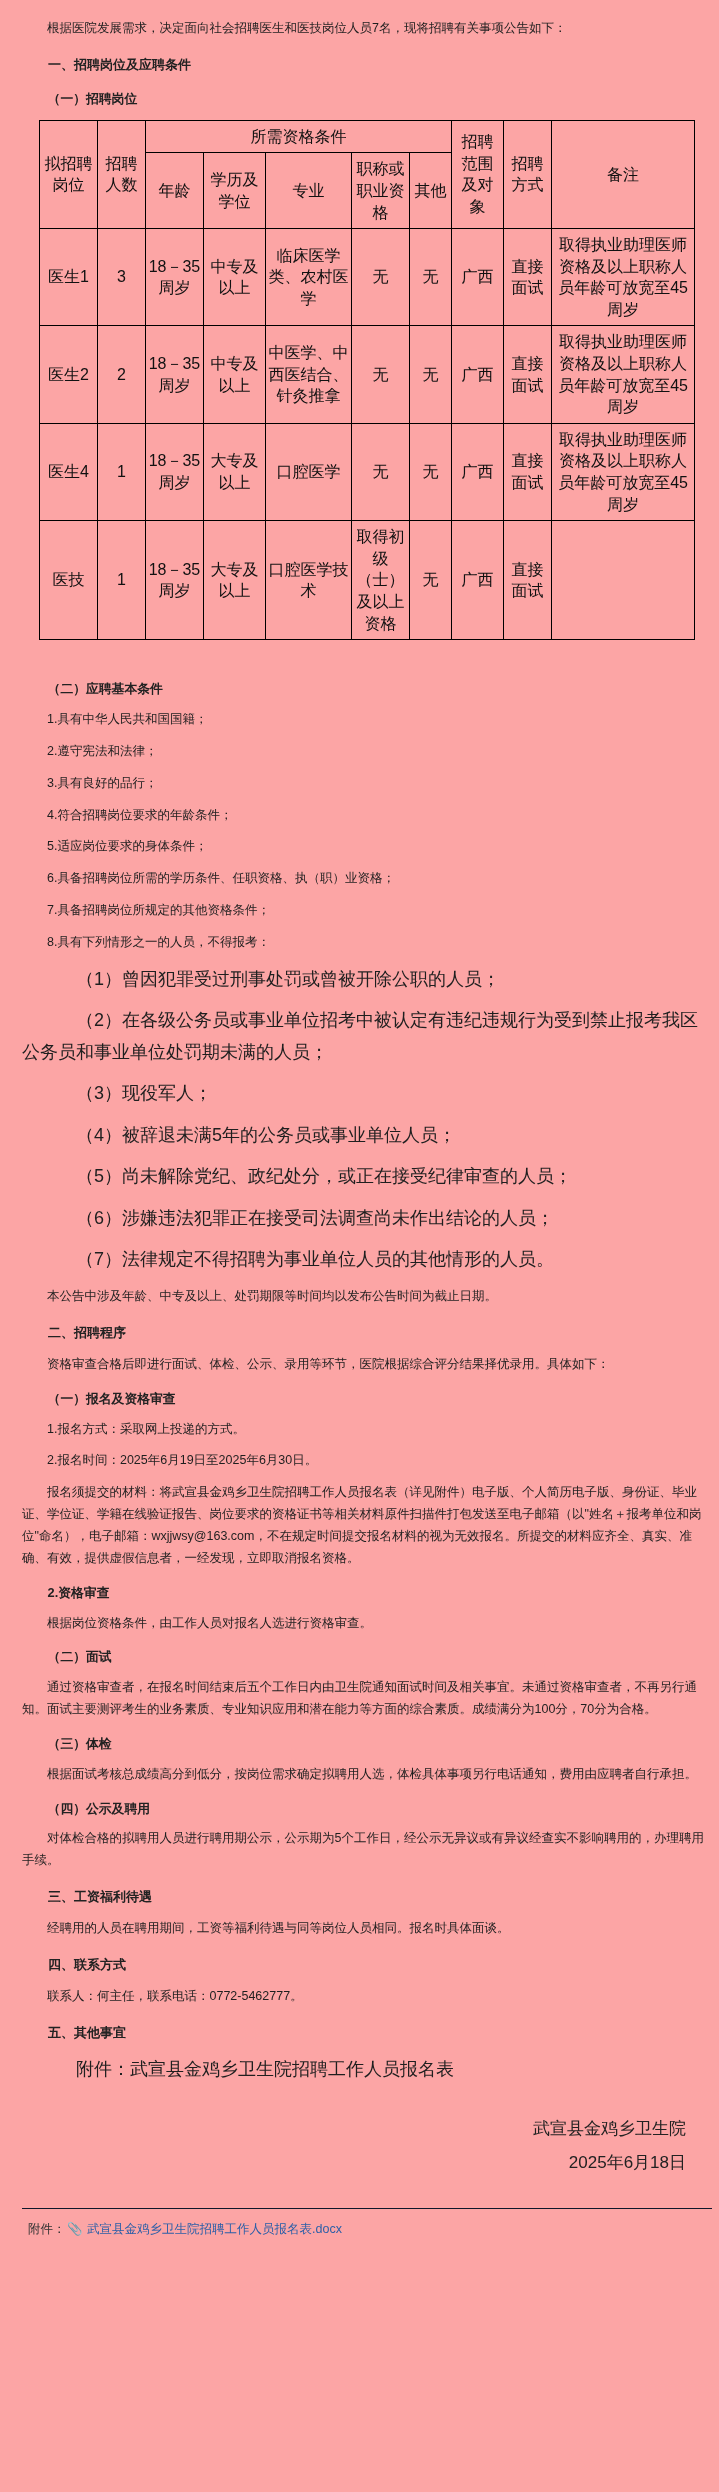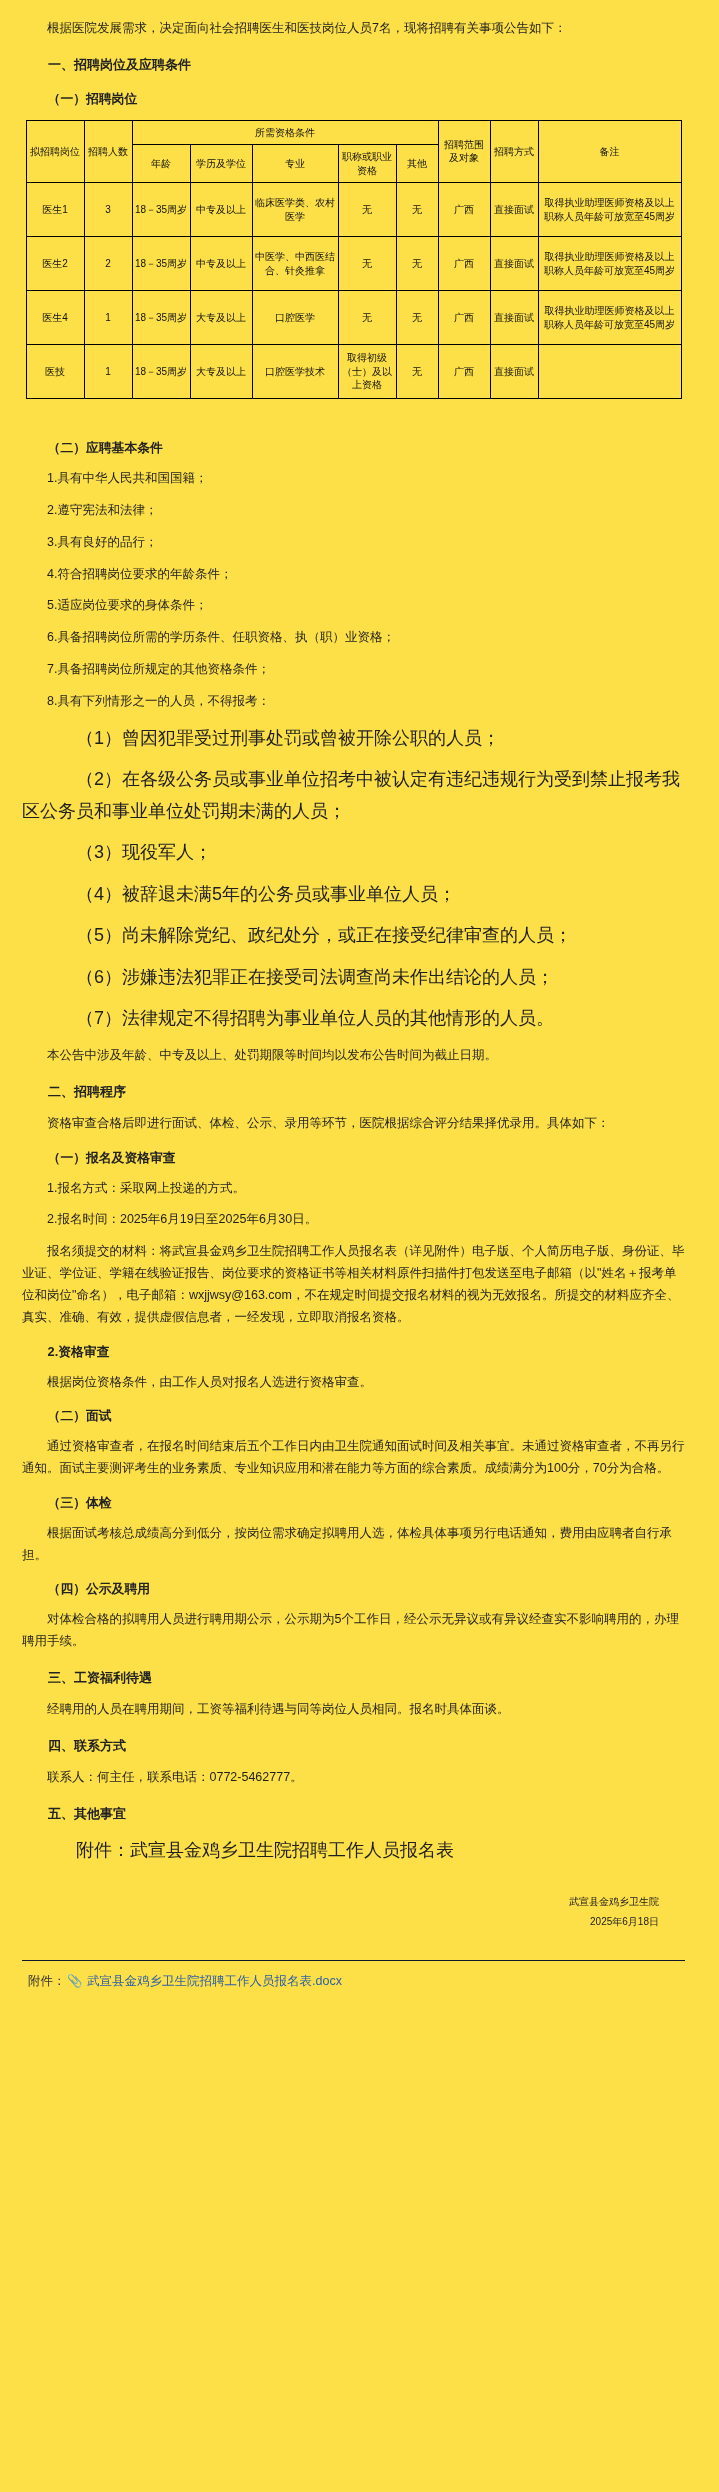--- a/index.html
+++ b/index.html
@@ -1,28 +1,28 @@
 <!DOCTYPE html>
 <html><head>
 <meta charset="utf-8">
 <style>
   html,body{margin:0;padding:0;background:#e9eaec;}
   body{font-family:"Liberation Sans","DejaVu Sans",sans-serif;color:#222;}
-  .page{width:719px;min-height:2492px;background:#fde047;margin:0 auto;position:relative;box-sizing:border-box;padding:18px 34px 0 22px;}
+  .page{width:719px;min-height:2492px;background:#fca5a5;margin:0 auto;position:relative;box-sizing:border-box;padding:18px 7px 0 22px;}
   p{margin:0 0 11px 0;line-height:1.75;font-size:12.5px;color:#1f1f1f;}
   .indent{text-indent:2em;}
   .h-sec{font-weight:bold;font-size:13px;margin:14px 0 10px 0;text-indent:2em;line-height:1.7;font-family:Liberation Serif, serif;}
   .h-sub{font-weight:bold;font-size:12.8px;margin:12px 0 9px 0;text-indent:2em;line-height:1.7;}
   .item{margin:0 0 10px 0;text-indent:2em;font-size:12.5px;line-height:1.75;}
   .sub-item{margin:0 0 10px 0;text-indent:3em;font-size:18px;line-height:1.75;}
   table.rec{border-collapse:collapse;width:655px;margin:10px auto 0 auto;table-layout:fixed;}
-  table.rec td,table.rec th{border:1px solid #000;text-align:center;vertical-align:middle;font-size:10px;line-height:1.35;padding:5px 2px;color:#111;}
+  table.rec td,table.rec th{border:1px solid #000;text-align:center;vertical-align:middle;font-size:16px;line-height:1.35;padding:5px 2px;color:#111;}
   table.rec th{font-weight:normal;}
   .cell-tall{height:54px;}
-  .footer-sign{text-align:right;margin:26px 26px 0 0;font-size:10px;line-height:2;}
+  .footer-sign{text-align:right;margin:26px 26px 0 0;font-size:17px;line-height:2;}
   .attach-bar{margin-top:28px;border-top:1px solid #0f172a;padding:12px 6px 14px 6px;font-size:12.5px;color:#333;}
   .attach-bar .clip{color:#4a4a4a;margin:0 4px 0 2px;}
   .attach-link{color:#2b5fa8;text-decoration:none;}
   .spacer{height:26px;}
 </style>
 </head>
 <body>
 
 <div class="page">
 

